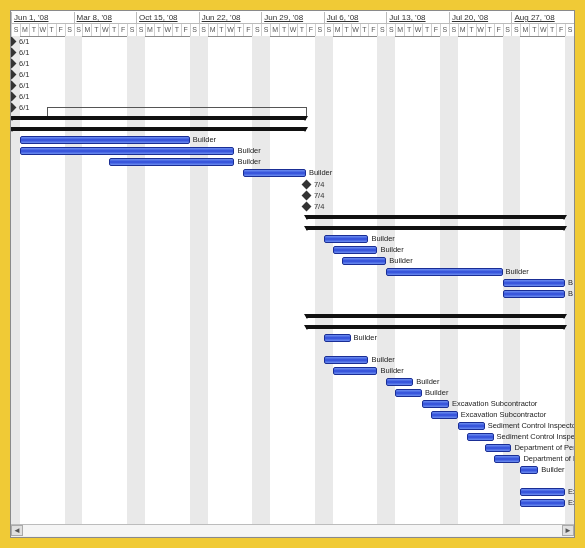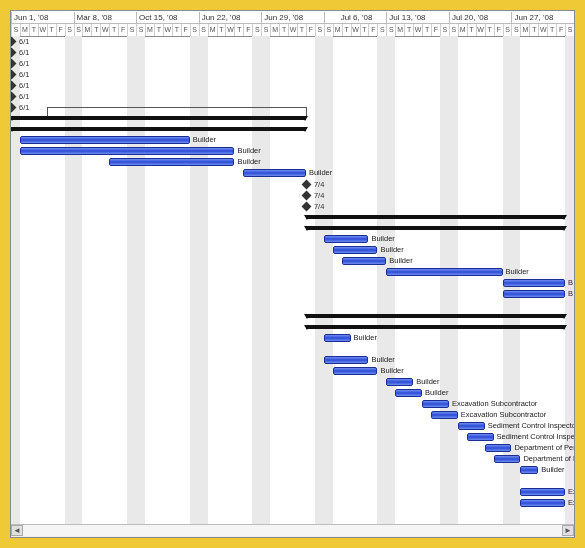--- a/index.html
+++ b/index.html
@@ -25,20 +25,21 @@
     color:#333;
   }
   .week-label{
     position:absolute;
     top:1px;
     height:11px;
     line-height:11px;
     border-left:1px solid #bcbcbc;
     padding-left:2px;
     box-sizing:border-box;
+    text-decoration:underline;
   }
   .day-row{
     position:absolute;
     top:12px;left:0;right:0;
     height:12px;
     border-top:1px solid #bcbcbc;
   }
   .day-cell{
     position:absolute;
     top:0;height:12px;line-height:12px;
@@ -170,24 +171,24 @@
           <div class="day-cell" style="left: 527.254px; width: 8.93651px;">W</div>
           <div class="day-cell" style="left: 536.19px; width: 8.93651px;">T</div>
           <div class="day-cell" style="left: 545.127px; width: 8.93651px;">F</div>
           <div class="day-cell" style="left: 554.063px; width: 8.93651px;">S</div>
         </div>
     <div class="week-label" style="left: 0px; width: 62.5556px;">Jun 1, '08</div>
         <div class="week-label" style="left: 62.5556px; width: 62.5556px;">Mar 8, '08</div>
         <div class="week-label" style="left: 125.111px; width: 62.5556px;">Oct 15, '08</div>
         <div class="week-label" style="left: 187.667px; width: 62.5556px;">Jun 22, '08</div>
         <div class="week-label" style="left: 250.222px; width: 62.5556px;">Jun 29, '08</div>
-        <div class="week-label" style="left: 312.778px; width: 62.5556px; text-align: center;">Jul 6, '08</div>
+        <div class="week-label" style="left: 312.778px; width: 62.5556px;">Jul 6, '08</div>
         <div class="week-label" style="left: 375.333px; width: 62.5556px;">Jul 13, '08</div>
         <div class="week-label" style="left: 437.889px; width: 62.5556px;">Jul 20, '08</div>
-        <div class="week-label" style="left: 500.444px; width: 62.5556px;">Jun 27, '08</div>
+        <div class="week-label" style="left: 500.444px; width: 62.5556px;">Aug 27, '08</div>
       </div>
     <div class="chart" id="chart">
         <div class="weekend" style="left: 0px; width: 8.93651px;"></div>
         <div class="weekend" style="left: 53.619px; width: 8.93651px;"></div>
         <div class="weekend" style="left: 62.5556px; width: 8.93651px;"></div>
         <div class="weekend" style="left: 116.175px; width: 8.93651px;"></div>
         <div class="weekend" style="left: 125.111px; width: 8.93651px;"></div>
         <div class="weekend" style="left: 178.73px; width: 8.93651px;"></div>
         <div class="weekend" style="left: 187.667px; width: 8.93651px;"></div>
         <div class="weekend" style="left: 241.286px; width: 8.93651px;"></div>

